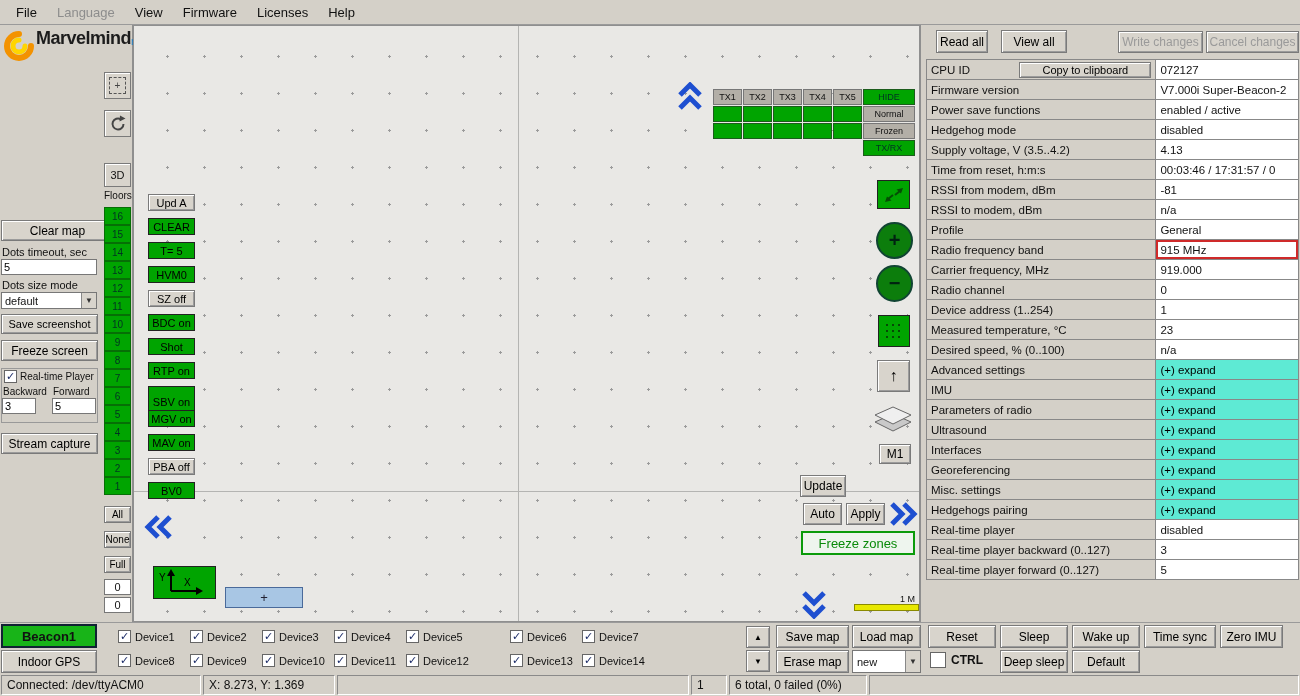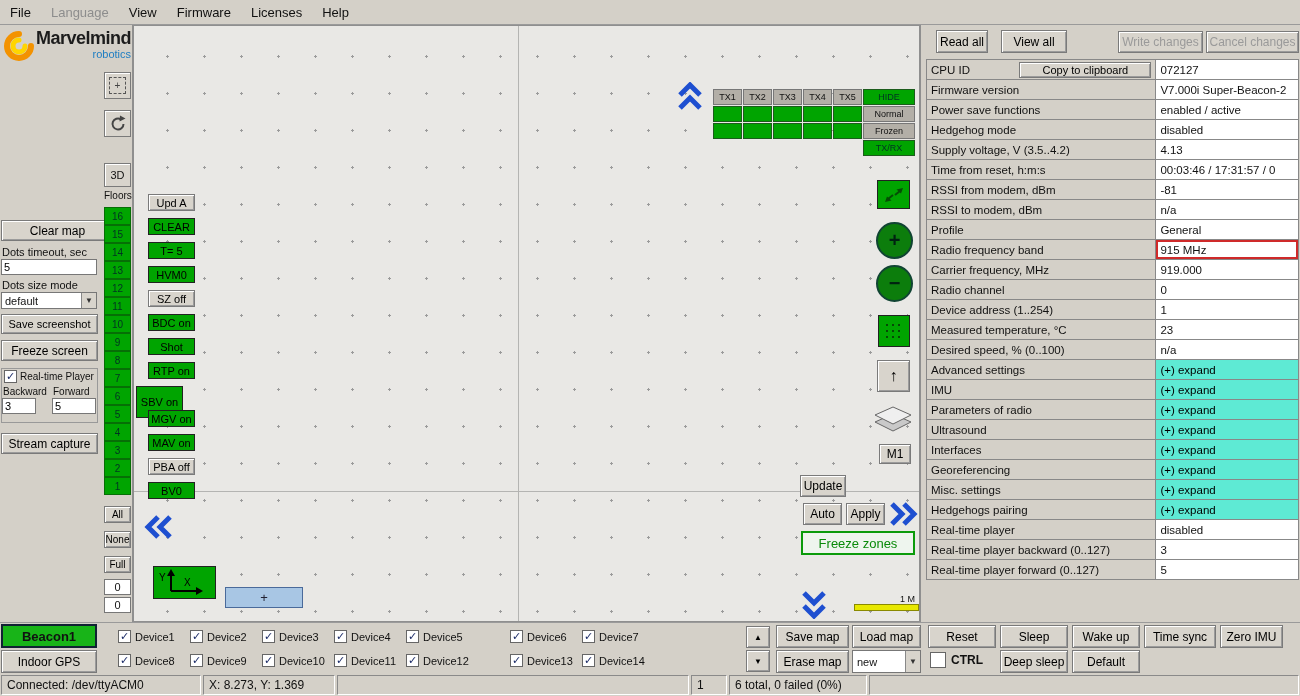--- a/index.html
+++ b/index.html
@@ -4,27 +4,27 @@
 <style>
 *{box-sizing:border-box;margin:0;padding:0}
 body{font-family:"Liberation Sans","DejaVu Sans",sans-serif;background:#777}
 .app{position:relative;width:1300px;height:696px;background:#d4d0c8;color:#111;font-size:12px;overflow:hidden}
 .a{position:absolute}
 .btn{background:#d8d4cc;border:1px solid #7a7a7a;box-shadow:inset 1px 1px 0 #fff,inset -1px -1px 0 #9b9b9b;display:flex;align-items:center;justify-content:center;font-size:12px;color:#000;cursor:default;white-space:nowrap}
 .btn.disabled{color:#9a9a9a}
 .gbtn{background:#00a400;border:1px solid #222;color:#000;display:flex;align-items:center;justify-content:center;font-size:11px;white-space:nowrap}
 .field{background:#fff;border:1px solid #777;font-size:11px;padding:0 2px;font-family:inherit}
 
-.menubar{left:0;top:0;width:1300px;height:25px;background:#d4d0c8;border-bottom:1px solid #9a9a9a;display:flex;align-items:center;}
+.menubar{left:0;top:0;width:1300px;height:25px;background:#d4d0c8;border-bottom:1px solid #9a9a9a;display:flex;align-items:center;padding-left:6px}
 .menu-item{padding:4px 10px;font-size:13px}
 .menu-item.disabled{color:#8d8d8d}
 
 .left-panel{left:0;top:25px;width:133px;height:597px;background:#d4d0c8;border-right:1px solid #8f8f8f}
 .logo{left:0;top:2px;width:133px;height:42px;display:flex;align-items:flex-start;padding:2px}
-.logo-text{display:flex;flex-direction:column;line-height:1}
+.logo-text{display:flex;flex-direction:row;line-height:1}
 .logo-brand{font-size:18px;font-weight:bold;color:#1c1c1c;letter-spacing:-.5px}
 .logo-sub{font-size:11px;color:#1d7dc2;align-self:flex-end;margin-top:2px}
 .slabel{font-size:11px;color:#111;white-space:nowrap}
 .tiny{font-size:10px}
 .selectbox{background:#fff;border:1px solid #777;display:flex;align-items:center;font-size:11px}
 .selectbox .arrow{margin-left:auto;width:15px;height:100%;background:#d8d4cc;border-left:1px solid #888;display:flex;align-items:center;justify-content:center;font-size:8px;color:#333}
 .groupbox{border:1px solid #999}
 .cb{width:13px;height:13px;background:#fff;border:1px solid #666;display:inline-flex;align-items:center;justify-content:center;font-size:11px;line-height:1;color:#1a2a66;font-weight:bold;flex:none}
 
 .tool{background:#d8d4cc;border:1px solid #7a7a7a;box-shadow:inset 1px 1px 0 #fff;display:flex;align-items:center;justify-content:center}
@@ -154,21 +154,21 @@
     <div class="xline a" style="left:0;top:465px;width:787px;height:1px"></div>
 
     <div class="btn a" style="left:14px;top:168px;width:47px;height:17px;font-size:11px">Upd A</div>
     <div class="gbtn a" style="left:14px;top:192px;width:47px;height:17px">CLEAR</div>
     <div class="gbtn a" style="left:14px;top:216px;width:47px;height:17px">T= 5</div>
     <div class="gbtn a" style="left:14px;top:240px;width:47px;height:17px">HVM0</div>
     <div class="btn a" style="left:14px;top:264px;width:47px;height:17px;font-size:11px">SZ off</div>
     <div class="gbtn a" style="left:14px;top:288px;width:47px;height:17px">BDC on</div>
     <div class="gbtn a" style="left:14px;top:312px;width:47px;height:17px">Shot</div>
     <div class="gbtn a" style="left:14px;top:336px;width:47px;height:17px">RTP on</div>
-    <div class="gbtn a" style="left:2px;top:360px;width:47px;height:32px">SBV on</div>
+    <div class="gbtn a" style="left:14px;top:360px;width:47px;height:32px">SBV on</div>
     <div class="gbtn a" style="left:14px;top:384px;width:47px;height:17px">MGV on</div>
     <div class="gbtn a" style="left:14px;top:408px;width:47px;height:17px">MAV on</div>
     <div class="btn a" style="left:14px;top:432px;width:47px;height:17px;font-size:11px">PBA off</div>
     <div class="gbtn a" style="left:14px;top:456px;width:47px;height:17px">BV0</div>
 
     <div class="a" style="left:543px;top:56px">
       <svg width="26" height="30" viewBox="0 0 26 30">
         <path d="M3 13 L13 3 L23 13" fill="none" stroke="#1e4fd0" stroke-width="5"></path>
         <path d="M3 26 L13 16 L23 26" fill="none" stroke="#1e4fd0" stroke-width="5"></path>
       </svg>

